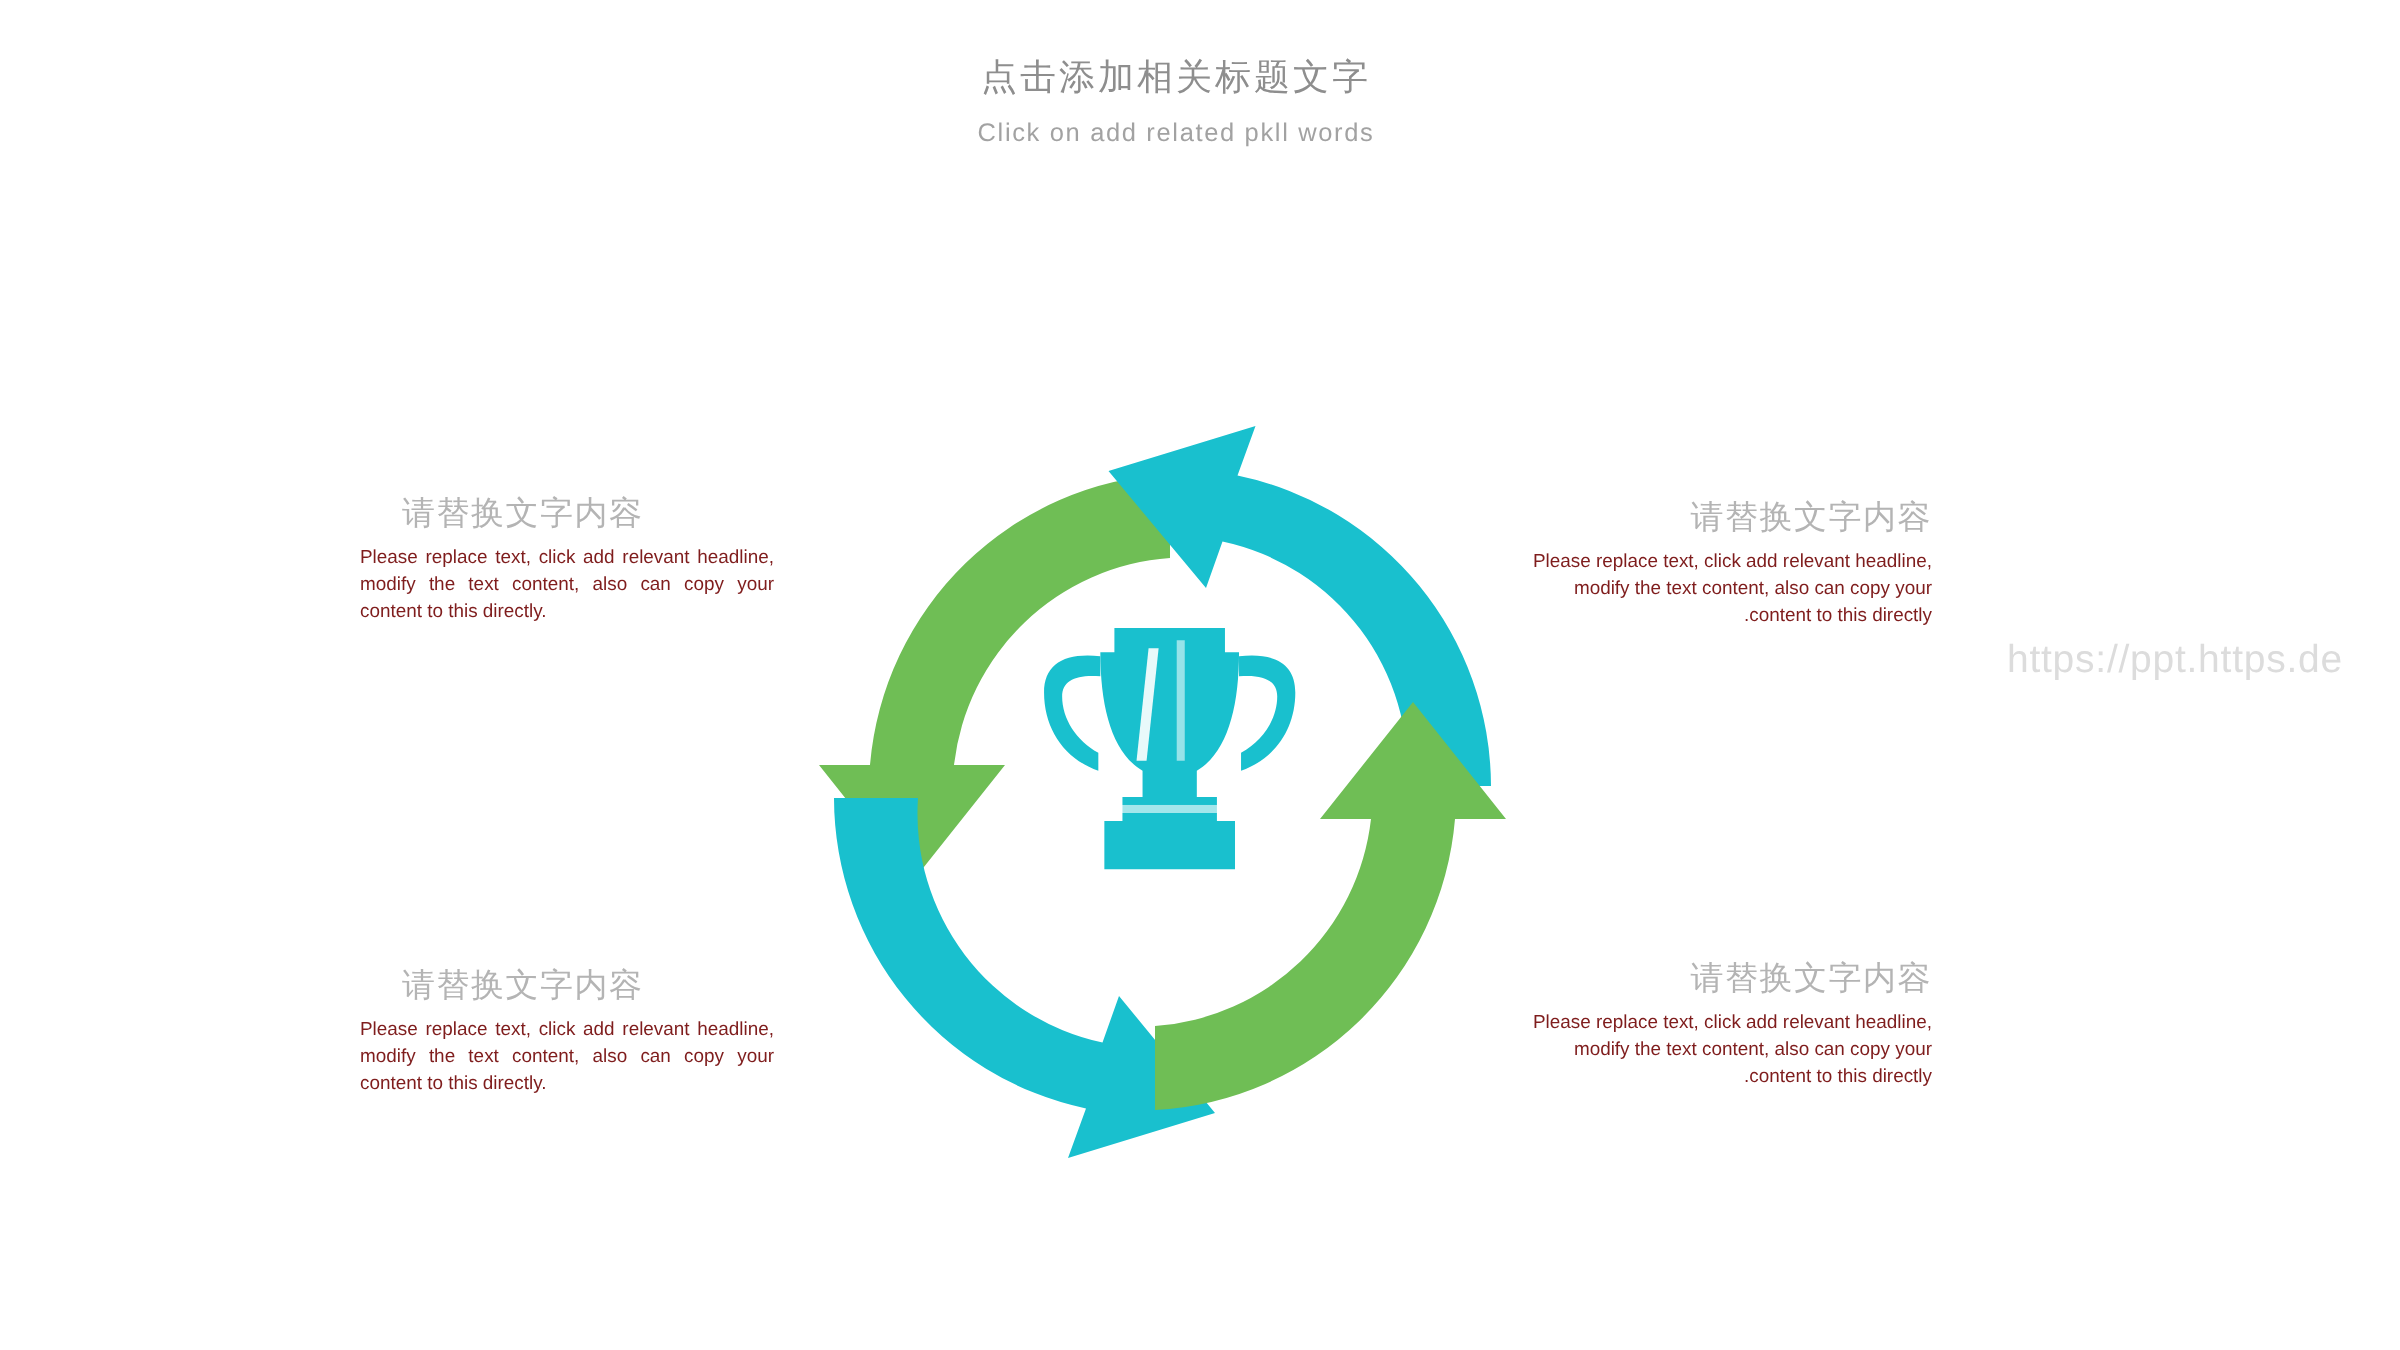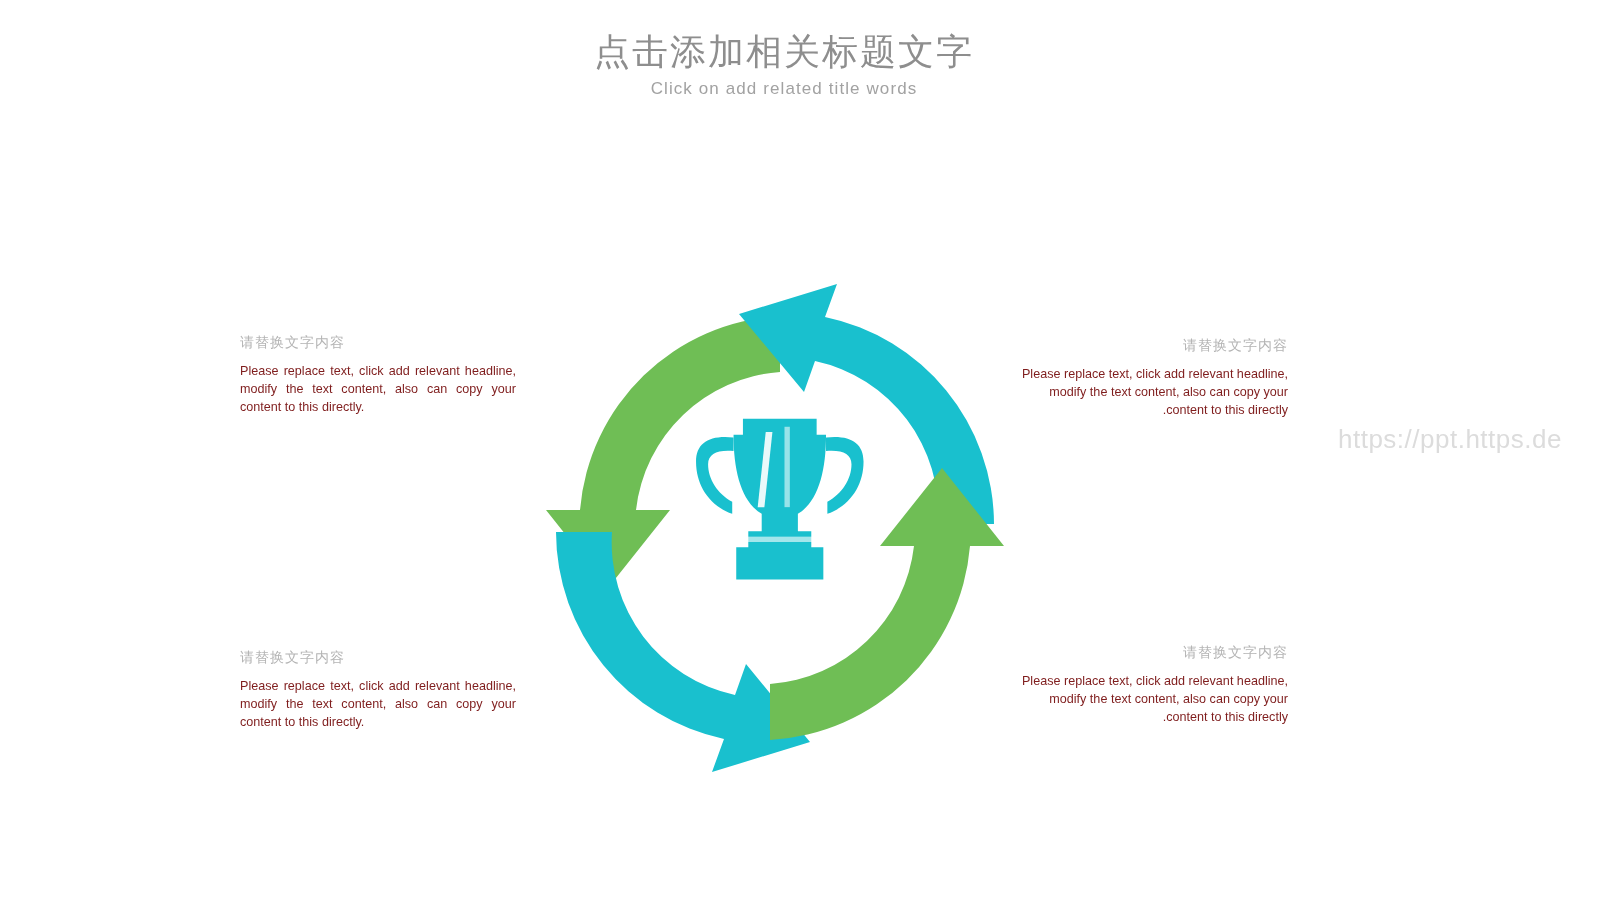--- a/index.html
+++ b/index.html
@@ -18,21 +18,21 @@
 
   
   .header {
     position: absolute;
     top: 30px;
     left: 0;
     width: 1568px;
     text-align: center;
   }
   .title-cn {
-    font-size: 36px;
+    font-size: 24px;
     color: #8e8e8e;
     letter-spacing: 2px;
     line-height: 44px;
     font-weight: 400;
     white-space: nowrap;
   }
   .title-en {
     font-size: 17px;
     color: #a2a2a2;
     letter-spacing: 1.1px;
@@ -41,26 +41,27 @@
     margin-top: 2px;
     white-space: nowrap;
   }
 
   
   .block {
     position: absolute;
     width: 276px;
   }
   .block .b-head {
-    font-size: 14px;
+    font-size: 22px;
     color: #b4b4b4;
     line-height: 28px;
     letter-spacing: 1px;
     margin-bottom: 6px;
     white-space: nowrap;
+    margin-left: 28px;
   }
   .block .b-body {
     font-size: 12.6px;
     color: #7f1d1d;
     line-height: 18px;
     text-align: justify;
     text-justify: inter-word;
   }
   .block.left  { left: 240px; }
   .block.right { left: 1012px; text-align: right; }
@@ -106,21 +107,21 @@
     color: #9a9a9a;
     letter-spacing: 2.5px;
     line-height: 30px;
   }
 </style>
 </head>
 <body>
 
 <div class="header">
   <div class="title-cn">点击添加相关标题文字</div>
-  <div class="title-en">Click on add related title words</div>
+  <div class="title-en">Click on add related pkll words</div>
 </div>
 
 <div class="block left tl">
   <div class="b-head">请替换文字内容</div>
   <div class="b-body">Please replace text, click add relevant headline, modify the text content, also can copy your content to this directly.</div>
 </div>
 
 <div class="block right tr">
   <div class="b-head">请替换文字内容</div>
   <div class="b-body">Please replace text, click add relevant headline, modify the text content, also can copy your content to this directly.</div>

